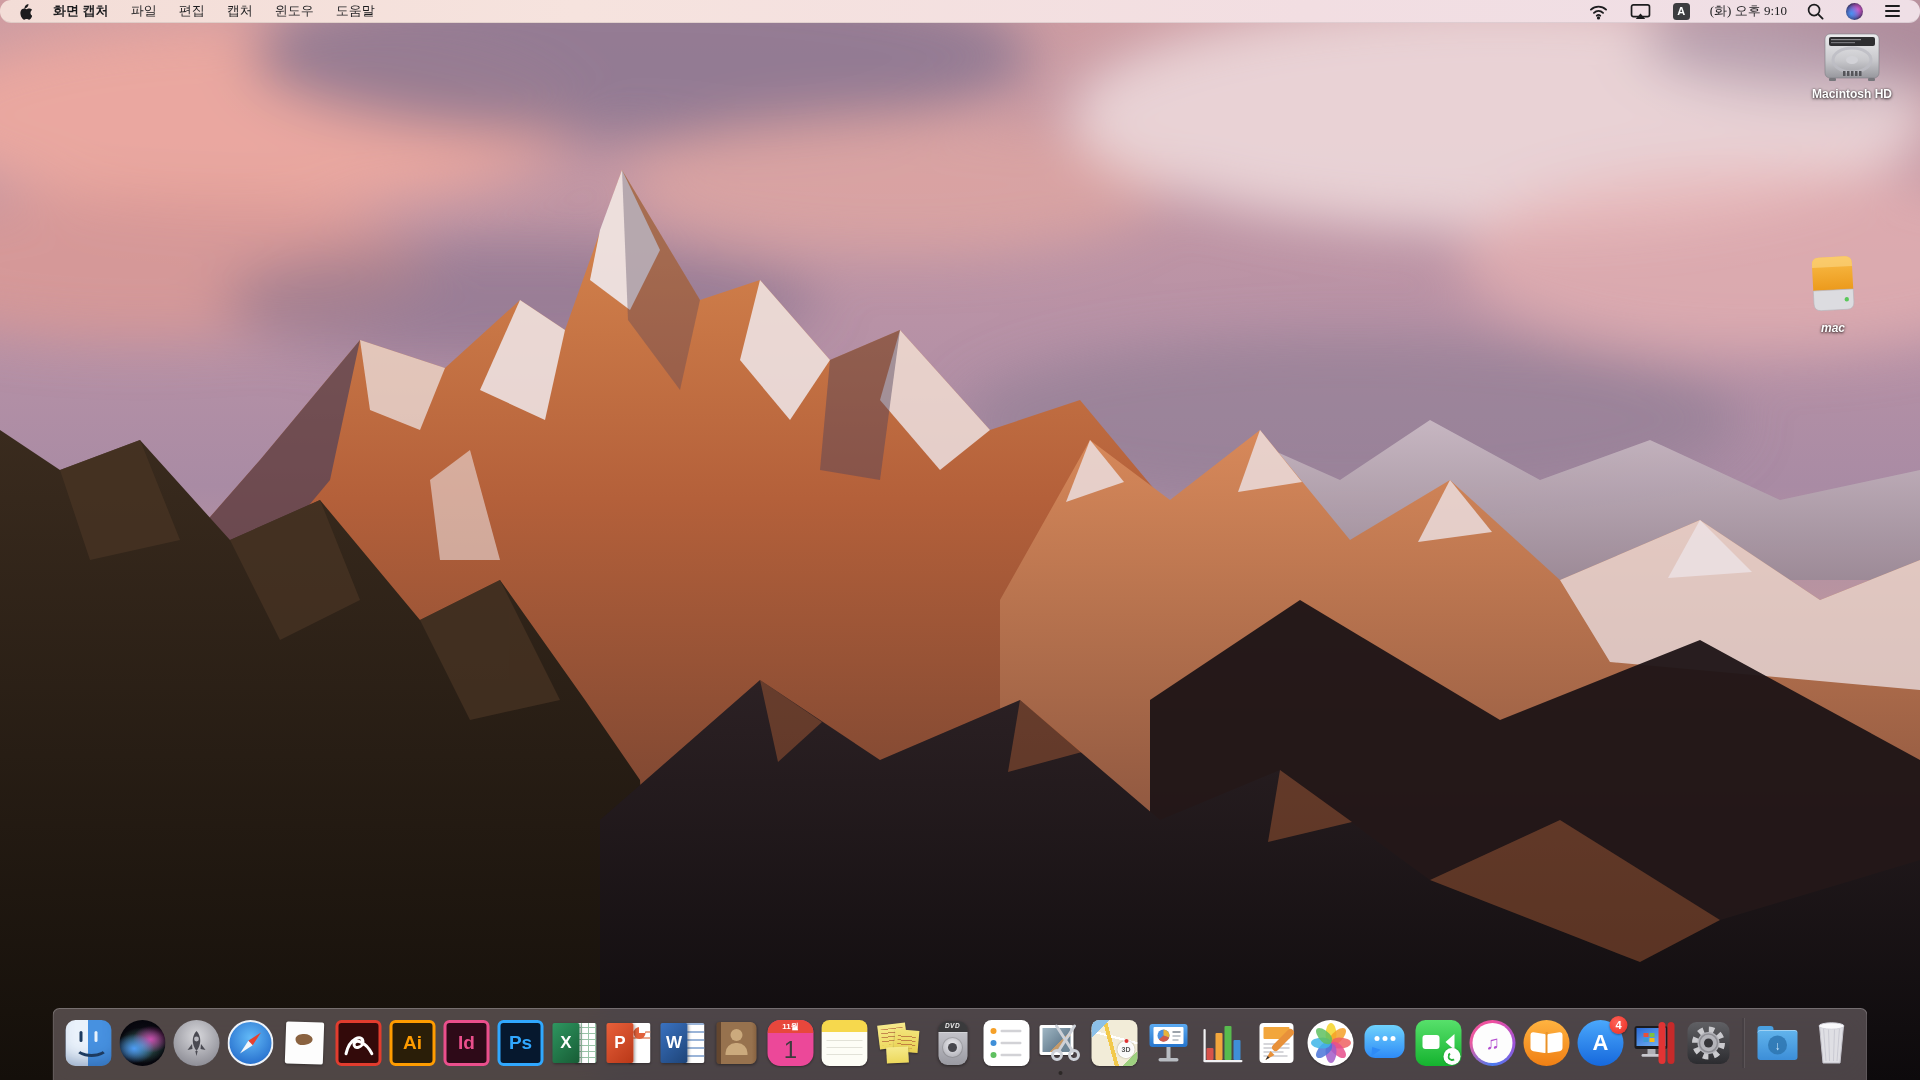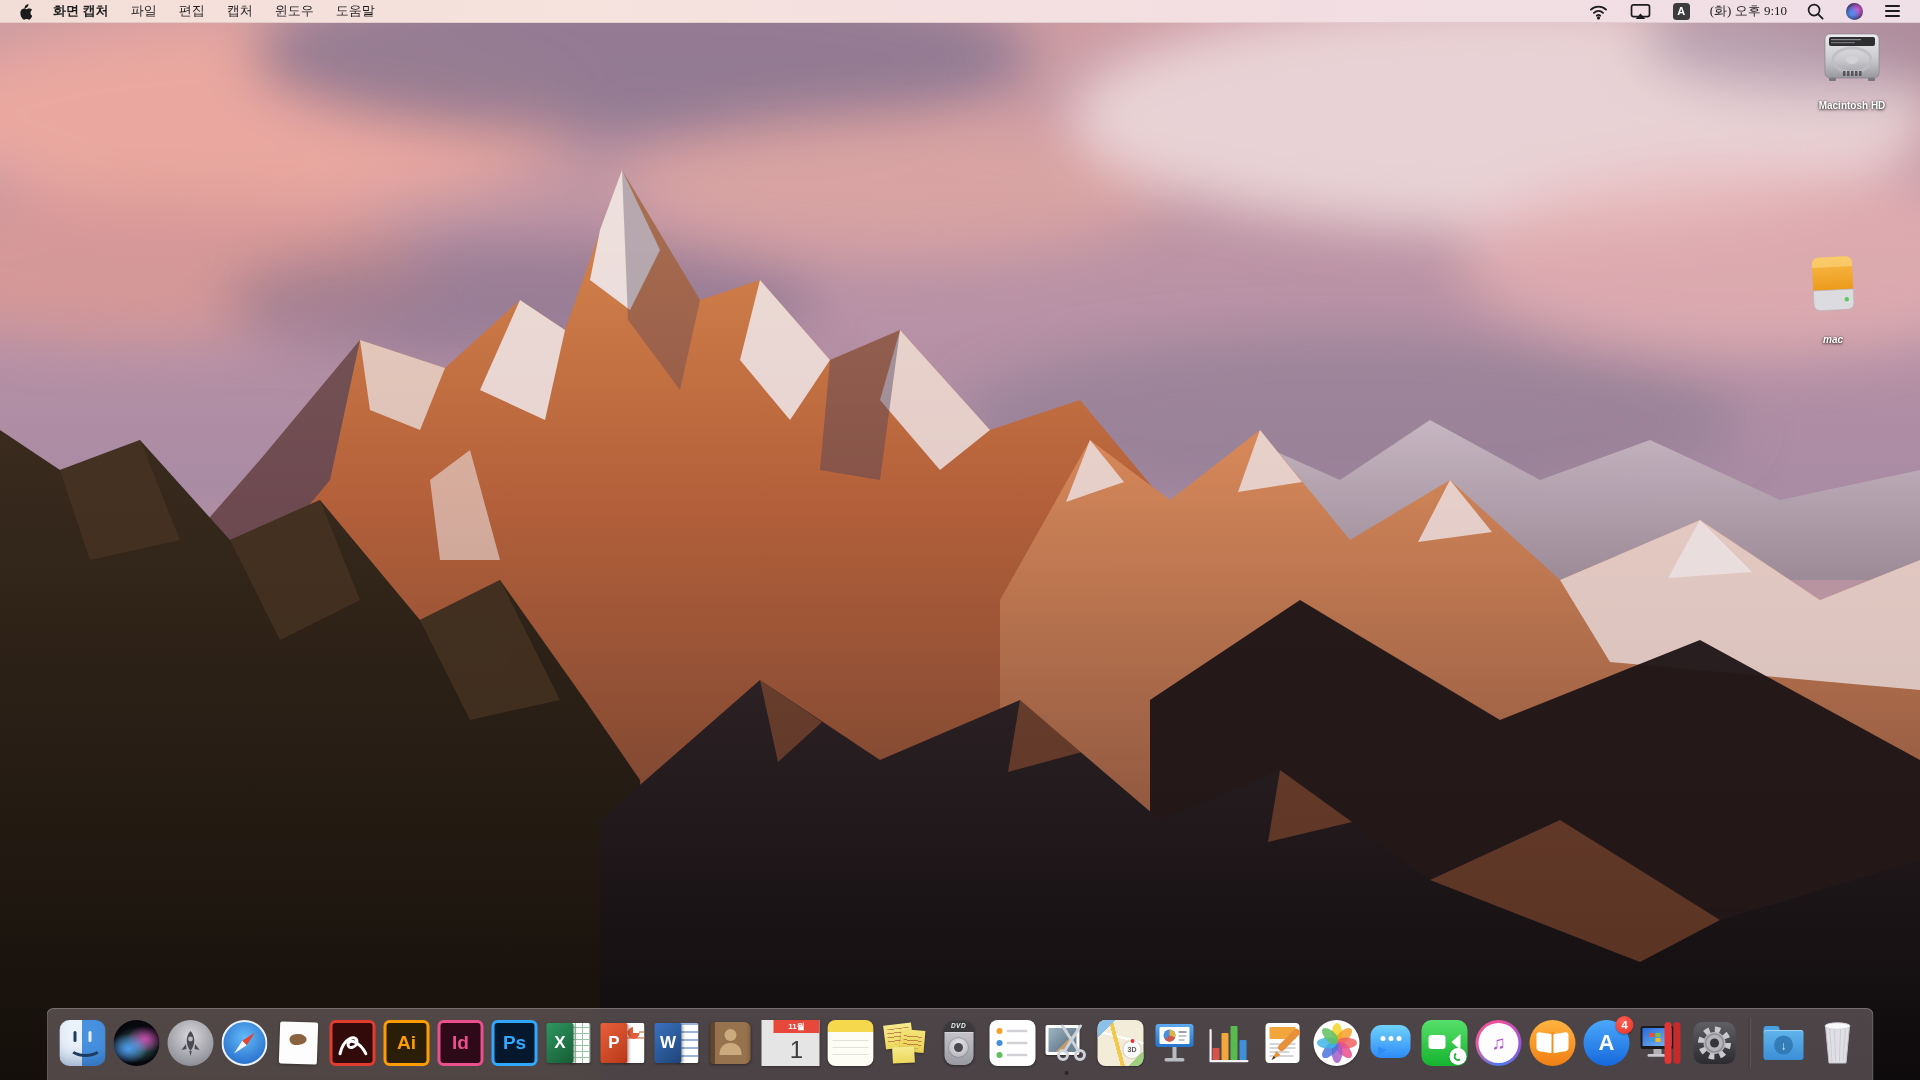--- a/index.html
+++ b/index.html
@@ -5,41 +5,41 @@
   html,body{margin:0;padding:0;width:1920px;height:1080px;overflow:hidden;
     font-family:"Liberation Sans","DejaVu Sans",sans-serif;-webkit-font-smoothing:antialiased;}
   .stage{position:relative;width:1920px;height:1080px;overflow:hidden;background:#9a7d88;}
   .wallpaper{position:absolute;inset:0;}
   .wallpaper svg{display:block;width:100%;height:100%;}
 
   
   .menubar{position:absolute;top:0;left:0;right:0;height:22px;z-index:50;
     display:flex;align-items:center;justify-content:space-between;padding:0 12px;
     background:linear-gradient(90deg,#f3ddd7 0%,#f6e3de 30%,#f2dee2 68%,#efdfe6 100%);
-    border-bottom:1px solid rgba(0,0,0,.08);font-size:13px;color:#1c1c1e;}
+    border-bottom:1px solid rgba(0,0,0,.08);font-size:13px;color:#1c1c1e;border-radius:11px;}
   .mb-left,.mb-right{display:flex;align-items:center;height:100%;}
   .mb-left{gap:0;}
   .mb-item{padding:0 11px;height:100%;display:flex;align-items:center;cursor:default;}
   .mb-item.appmenu{font-weight:bold;}
   .apple{padding:0 10px 0 6px;display:flex;align-items:center;height:100%;}
   .mb-right{gap:6px;}
   .mb-status{padding:0 8px;height:100%;display:flex;align-items:center;}
   .input-badge{width:17px;height:17px;border-radius:3.5px;background:#3c3c3f;color:#fff;
     font-size:11px;font-weight:bold;display:flex;align-items:center;justify-content:center;}
   .clock{padding:0 6px;white-space:nowrap;font-family:Liberation Serif, serif;}
   .siri-mb{width:17px;height:17px;border-radius:50%;
     background:radial-gradient(circle at 32% 62%,rgba(70,150,245,.95),rgba(70,150,245,0) 58%),
       radial-gradient(circle at 68% 40%,rgba(232,88,200,.9),rgba(232,88,200,0) 58%),
       radial-gradient(circle at 50% 50%,#8a5ad8,#23233c 85%);}
   .nc-icon{display:flex;flex-direction:column;gap:3px;}
   .nc-icon i{display:block;width:15px;height:2px;border-radius:1px;background:#1c1c1e;}
 
   
   .dicon{position:absolute;width:120px;display:flex;flex-direction:column;align-items:center;z-index:10;cursor:default;}
-  .dicon .dlabel{margin-top:16px;font-size:10px;font-weight:bold;color:#fff;
+  .dicon .dlabel{margin-top:3px;font-size:12px;font-weight:bold;color:#fff;
     text-shadow:0 1px 3px rgba(0,0,0,.8),0 0 2px rgba(0,0,0,.5);}
   .dicon-hd{top:30px;right:8px;}
   .dicon-mac{top:252px;right:42px;width:90px;font-style:italic;}
 
   
   .dock{position:absolute;bottom:0;left:50%;transform:translateX(-50%);z-index:60;
     display:flex;align-items:center;gap:8px;padding:9px 12px 12px;
     background:rgba(150,138,142,.45);border:1px solid rgba(255,255,255,.22);border-bottom:none;
     border-radius:7px 7px 0 0;backdrop-filter:blur(18px);}
   .di{position:relative;width:46px;height:46px;flex:0 0 auto;}
@@ -99,22 +99,22 @@
   .ic-word .doc{background-image:repeating-linear-gradient(0deg,transparent 0 6px,#9ab4d8 6px 8px);}
   
   .ic-contacts{display:flex;align-items:center;justify-content:center;}
   .ic-contacts .book{position:relative;width:40px;height:42px;border-radius:3px 6px 6px 3px;
     background:linear-gradient(90deg,#63462f 0 5px,#97724e 5px 88%,#876240);box-shadow:0 1px 3px rgba(0,0,0,.4);}
   .ic-contacts .book::before{content:"";position:absolute;top:7px;left:50%;transform:translateX(-50%);
     width:12px;height:12px;border-radius:50%;background:#cbaa7d;}
   .ic-contacts .book::after{content:"";position:absolute;top:21px;left:50%;transform:translateX(-50%);
     width:22px;height:12px;border-radius:10px 10px 0 0;background:#cbaa7d;}
   
-  .ic-calendar{background:#e5e5e5;border-radius:0;overflow:hidden;box-shadow:0 1px 2px rgba(0,0,0,.3);
-    display:flex;flex-direction:column;padding-left:12px;}
+  .ic-calendar{background:#ec4899;border-radius:13px;overflow:hidden;box-shadow:0 1px 2px rgba(0,0,0,.3);
+    display:flex;flex-direction:column;}
   .ic-calendar .cal-top{height:13px;background:#e8473c;color:#fff;font-size:8px;font-weight:bold;
     display:flex;align-items:center;justify-content:center;}
   .ic-calendar .cal-day{flex:1;display:flex;align-items:center;justify-content:center;
     font-size:24px;font-weight:300;color:#3c3c3e;}
   
   .ic-notes{border-radius:8px;overflow:hidden;box-shadow:0 1px 2px rgba(0,0,0,.3);
     background:linear-gradient(#f6d84d 0 12px,#fdfdf6 12px),#fdfdf6;}
   .ic-notes::after{content:"";position:absolute;left:5px;right:5px;top:18px;bottom:5px;
     background:repeating-linear-gradient(0deg,transparent 0 6px,#e2e2d8 6px 7px);}
   

